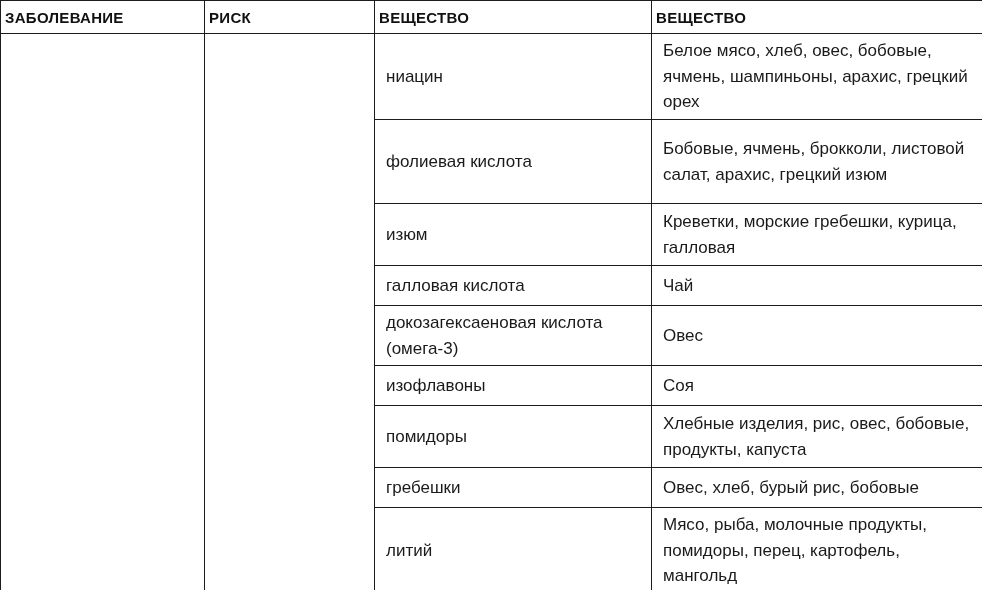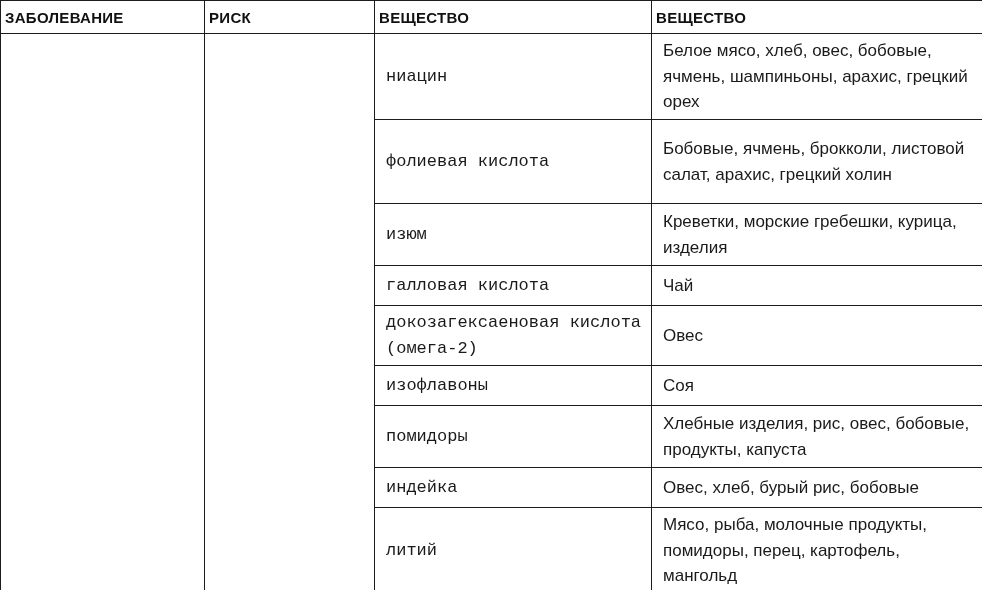--- a/index.html
+++ b/index.html
@@ -39,21 +39,21 @@
     color: #111111;
   }
   table.nutrition td {
     font-size: 17px;
     line-height: 1.5;
     text-align: left;
     vertical-align: middle;
     padding: 4px 8px 4px 11px;
     margin-top: 6px;
   }
-  td.substance-cell { padding-left: 11px; font-family: Liberation Mono, monospace; }
+  td.substance-cell { padding-left: 11px; }
   td.product-cell   { padding-left: 12px; }
 
   
   tbody tr.row-0 { height: 86px; }
   tbody tr.row-1 { height: 84px; padding-left: 7px; }
   tbody tr.row-2 { height: 62px; }
   tbody tr.row-3 { height: 40px; }
   tbody tr.row-4 { height: 60px; }
   tbody tr.row-5 { height: 40px; padding-left: 18px; }
   tbody tr.row-6 { height: 62px; }
@@ -81,44 +81,44 @@
     </thead>
     <tbody>
       <tr class="row-0">
         <td rowspan="9"></td>
         <td rowspan="9"></td>
         <td class="substance-cell">ниацин</td>
         <td class="product-cell">Белое мясо, хлеб, овес, бобовые, ячмень, шампиньоны, арахис, грецкий орех</td>
       </tr>
       <tr class="row-1">
         <td class="substance-cell">фолиевая кислота</td>
-        <td class="product-cell">Бобовые, ячмень, брокколи, листовой салат, арахис, грецкий холин</td>
+        <td class="product-cell">Бобовые, ячмень, брокколи, листовой салат, арахис, грецкий изюм</td>
       </tr>
       <tr class="row-2">
         <td class="substance-cell">изюм</td>
-        <td class="product-cell">Креветки, морские гребешки, курица, изделия</td>
+        <td class="product-cell">Креветки, морские гребешки, курица, галловая</td>
       </tr>
       <tr class="row-3">
         <td class="substance-cell">галловая кислота</td>
         <td class="product-cell">Чай</td>
       </tr>
       <tr class="row-4">
-        <td class="substance-cell">докозагексаеновая кислота (омега-2)</td>
+        <td class="substance-cell">докозагексаеновая кислота (омега-3)</td>
         <td class="product-cell">Овес</td>
       </tr>
       <tr class="row-5">
         <td class="substance-cell">изофлавоны</td>
         <td class="product-cell">Соя</td>
       </tr>
       <tr class="row-6">
         <td class="substance-cell">помидоры</td>
         <td class="product-cell">Хлебные изделия, рис, овес, бобовые, продукты, капуста</td>
       </tr>
       <tr class="row-7">
-        <td class="substance-cell">индейка</td>
+        <td class="substance-cell">гребешки</td>
         <td class="product-cell">Овес, хлеб, бурый рис, бобовые</td>
       </tr>
       <tr class="row-8">
         <td class="substance-cell">литий</td>
         <td class="product-cell">Мясо, рыба, молочные продукты, помидоры, перец, картофель, мангольд</td>
       </tr>
     </tbody>
   </table>
 </div>
 

